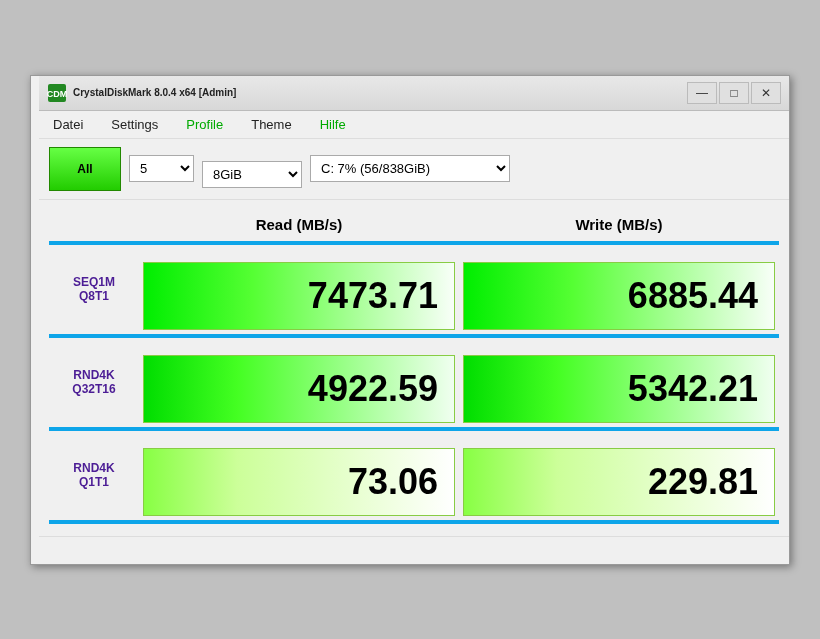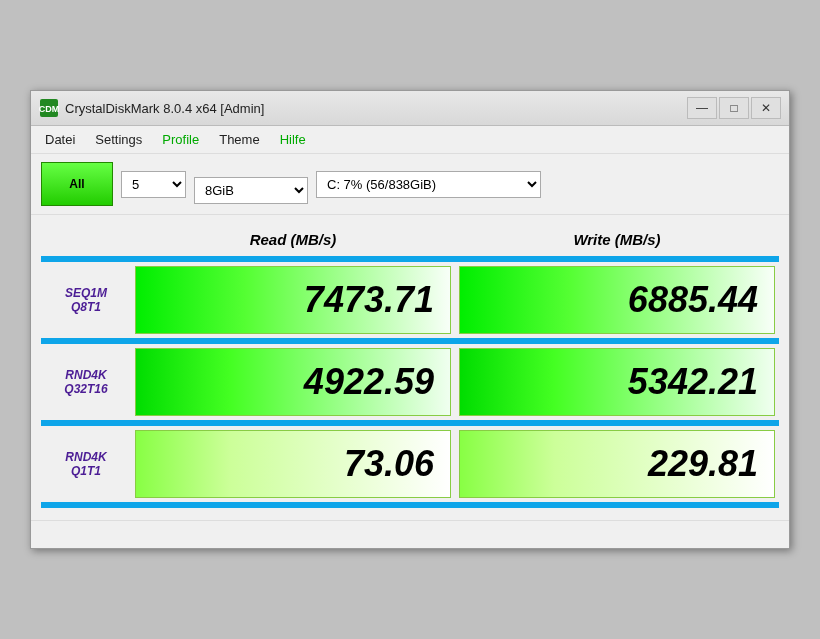--- a/index.html
+++ b/index.html
@@ -9,64 +9,65 @@
       align-items: center;
       justify-content: center;
       min-height: 100vh;
       font-family: 'Segoe UI', Tahoma, sans-serif;
     }
     .window {
       width: 760px;
       background: #f0f0f0;
       border: 1px solid #999;
       box-shadow: 2px 2px 8px rgba(0,0,0,0.4);
+      padding-left: 8px;
     }
     .title-bar {
       background: linear-gradient(to bottom, #e8e8e8, #d8d8d8);
       display: flex;
       align-items: center;
       justify-content: space-between;
       padding: 6px 8px;
       border-bottom: 1px solid #bbb;
       user-select: none;
     }
     .title-bar-left {
       display: flex;
       align-items: center;
       gap: 6px;
     }
     .app-icon {
       width: 20px;
       height: 20px;
     }
     .title-text {
-      font-size: 13px;
+      font-size: 10px;
       color: #222;
-      font-weight: normal;
+      font-weight: bold;
     }
     .title-bar-buttons {
       display: flex;
       gap: 2px;
     }
     .title-btn {
       width: 30px;
       height: 22px;
       background: #e0e0e0;
       border: 1px solid #bbb;
       cursor: pointer;
       font-size: 12px;
       display: flex;
       align-items: center;
       justify-content: center;
       color: #333;
     }
 
     .menu-bar {
       display: flex;
-      gap: 0;
+      gap: 8px;
       padding: 2px 4px;
       background: #f0f0f0;
       border-bottom: 1px solid #ddd;
     }
     .menu-item {
       padding: 4px 10px;
       font-size: 13px;
       cursor: pointer;
       color: #222;
     }
@@ -91,22 +92,22 @@
       min-width: 72px;
     }
     select {
       padding: 4px 6px;
       font-size: 13px;
       border: 1px solid #aaa;
       background: white;
       cursor: pointer;
     }
     .select-runs { width: 65px; }
-    .select-size { width: 114px; margin-top: 12px; }
-    .select-drive { width: 225px; }
+    .select-size { width: 100px; margin-top: 12px; }
+    .select-drive { width: 200px; }
     .select-unit { width: 80px; }
 
     .content {
       padding: 8px 10px;
       background: #f0f0f0;
     }
     .results-table {
       width: 100%;
       border-collapse: collapse;
     }
@@ -134,20 +135,21 @@
       position: relative;
     }
     .result-cell-inner {
       background: linear-gradient(to right, #00ff00 0%, #aaff88 40%, #ffffff 100%);
       border: 1px solid #88cc44;
       display: flex;
       align-items: center;
       justify-content: flex-end;
       padding: 12px 16px;
       min-height: 68px;
+      margin-top: 13px;
     }
     .result-value {
       font-size: 36px;
       font-weight: bold;
       color: #000;
       text-align: right;
     }
     .result-cell-inner.write-cell {
       background: linear-gradient(to right, #00ff00 0%, #aaff88 40%, #ffffff 100%);
     }
@@ -157,21 +159,21 @@
     .row2 .result-cell-inner { background: linear-gradient(to right, #00ee00 0%, #55ff33 35%, #f8fff8 100%); }
     .row3 .result-cell-inner { background: linear-gradient(to right, #00dd00 0%, #44ff22 30%, #f0fff0 100%); }
     .row4 .result-cell-inner { background: linear-gradient(to right, #88ff44 0%, #ccff99 30%, #ffffff 100%); }
 
     .results-table td {
       border: 0;
     }
     .header-row th {
       border-bottom: 1px solid #ccc;
     }
-    tr { border-bottom: 6px solid #0ea5e9; font-style: italic; }
+    tr { border-bottom: 4px solid #0ea5e9; }
 
     .status-bar {
       height: 28px;
       background: #f0f0f0;
       border-top: 1px solid #ddd;
       margin-top: 4px;
     }
   </style>
 </head>
 <body>

